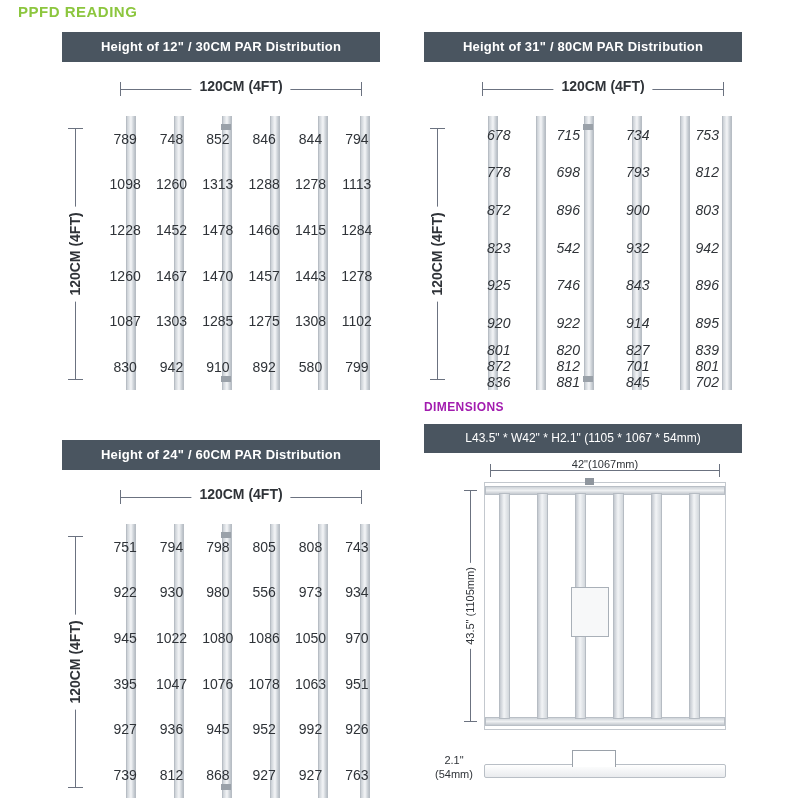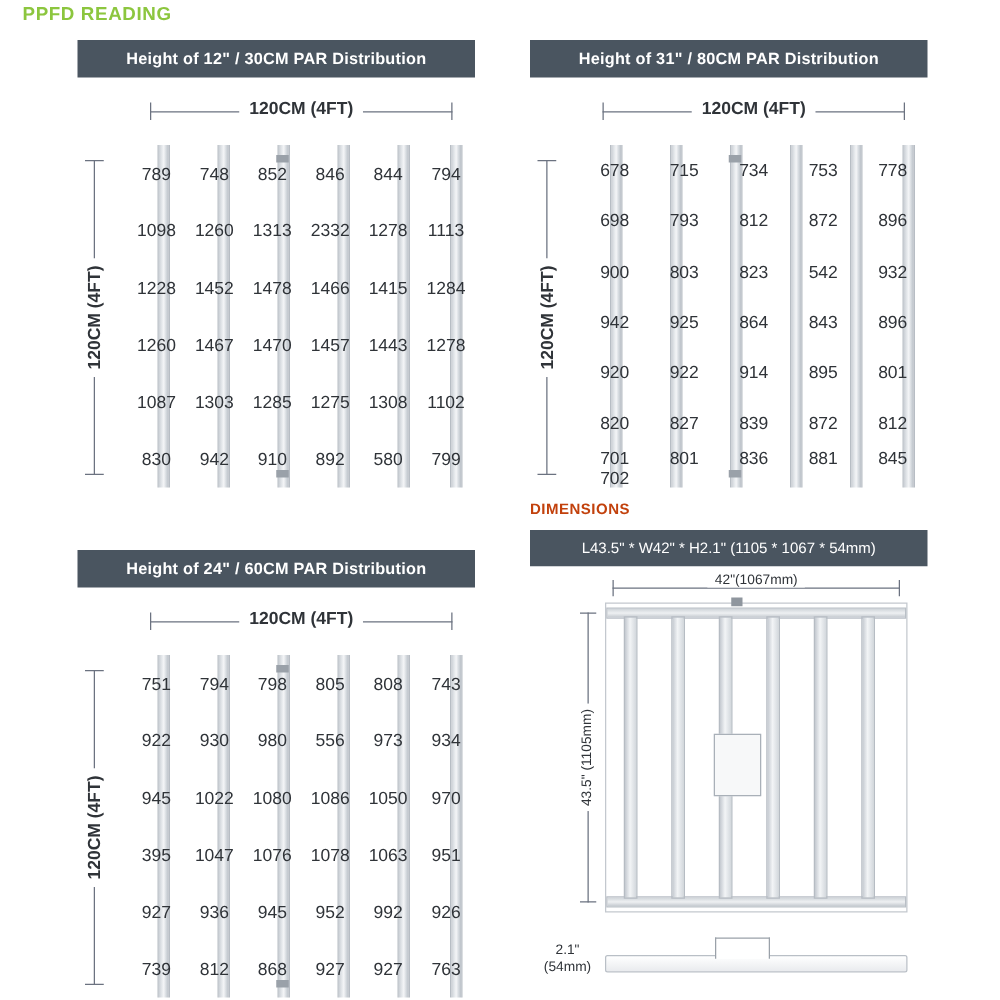--- a/index.html
+++ b/index.html
@@ -55,21 +55,21 @@
   }
   .barcap{position:absolute;width:10px;height:6px;background:#9aa1a9;}
   .ppfd-grid{position:absolute;display:grid;}
   .cell{
     display:flex;align-items:center;justify-content:center;
     font-size:14px;color:#2f3338;font-weight:normal;
     position:relative;z-index:2;
   }
   
   .dim-title{
-    position:absolute;font-size:12px;font-weight:bold;color:#c2410c;letter-spacing:.4px;
+    position:absolute;font-size:12px;font-weight:bold;color:#a21caf;letter-spacing:.4px;
   }
   .dim-bar{
     position:absolute;background:#4a5560;color:#fff;
     font-size:12px;text-align:center;padding:7px 0 8px 0;
   }
   .fixture{position:absolute;}
   .fx-top-dim{position:absolute;left:0;right:0;top:0;height:20px;}
   .fx-top-dim .line{position:absolute;left:6px;right:6px;top:12px;height:1px;background:#6b7280;}
   .fx-top-dim .capL{position:absolute;left:6px;top:6px;width:1px;height:13px;background:#6b7280;}
   .fx-top-dim .capR{position:absolute;right:6px;top:6px;width:1px;height:13px;background:#6b7280;}
@@ -127,21 +127,21 @@
   <div class="ppfd-grid" style="left:40px;top:38px;width:278px;height:274px;grid-template-columns:repeat(6,1fr);grid-template-rows:repeat(6,1fr);">
     <div class="cell">789</div>
     <div class="cell">748</div>
     <div class="cell">852</div>
     <div class="cell">846</div>
     <div class="cell">844</div>
     <div class="cell">794</div>
     <div class="cell">1098</div>
     <div class="cell">1260</div>
     <div class="cell">1313</div>
-    <div class="cell">2332</div>
+    <div class="cell">1288</div>
     <div class="cell">1278</div>
     <div class="cell">1113</div>
     <div class="cell">1228</div>
     <div class="cell">1452</div>
     <div class="cell">1478</div>
     <div class="cell">1466</div>
     <div class="cell">1415</div>
     <div class="cell">1284</div>
     <div class="cell">1260</div>
     <div class="cell">1467</div>
@@ -183,39 +183,39 @@
   <div class="bars" style="left:40px;top:38px;width:278px;height:274px;">
     <div class="bar" style="left:24px;"></div>
     <div class="bar" style="left:72px;"></div>
     <div class="bar" style="left:120px;"></div>
     <div class="bar" style="left:168px;"></div>
     <div class="bar" style="left:216px;"></div>
     <div class="bar" style="left:258px;"></div>
     <div class="barcap" style="left:119px;top:8px;"></div>
     <div class="barcap" style="left:119px;bottom:8px;"></div>
   </div>
-  <div class="ppfd-grid" style="left:40px;top:38px;width:278px;height:274px;grid-template-columns:repeat(5,1fr);grid-template-rows:repeat(6,1fr);">
+  <div class="ppfd-grid" style="left:40px;top:38px;width:278px;height:274px;grid-template-columns:repeat(4,1fr);grid-template-rows:repeat(6,1fr);font-style:italic;">
     <div class="cell">678</div>
     <div class="cell">715</div>
     <div class="cell">734</div>
     <div class="cell">753</div>
     <div class="cell">778</div>
     <div class="cell">698</div>
     <div class="cell">793</div>
     <div class="cell">812</div>
     <div class="cell">872</div>
     <div class="cell">896</div>
     <div class="cell">900</div>
     <div class="cell">803</div>
     <div class="cell">823</div>
     <div class="cell">542</div>
     <div class="cell">932</div>
     <div class="cell">942</div>
     <div class="cell">925</div>
-    <div class="cell">864</div>
+    <div class="cell">746</div>
     <div class="cell">843</div>
     <div class="cell">896</div>
     <div class="cell">920</div>
     <div class="cell">922</div>
     <div class="cell">914</div>
     <div class="cell">895</div>
     <div class="cell">801</div>
     <div class="cell">820</div>
     <div class="cell">827</div>
     <div class="cell">839</div>

